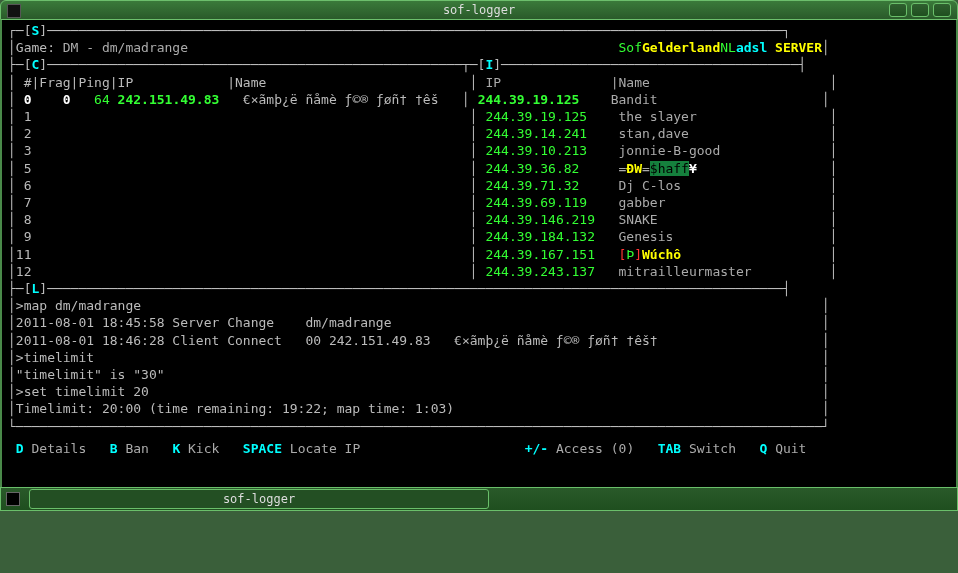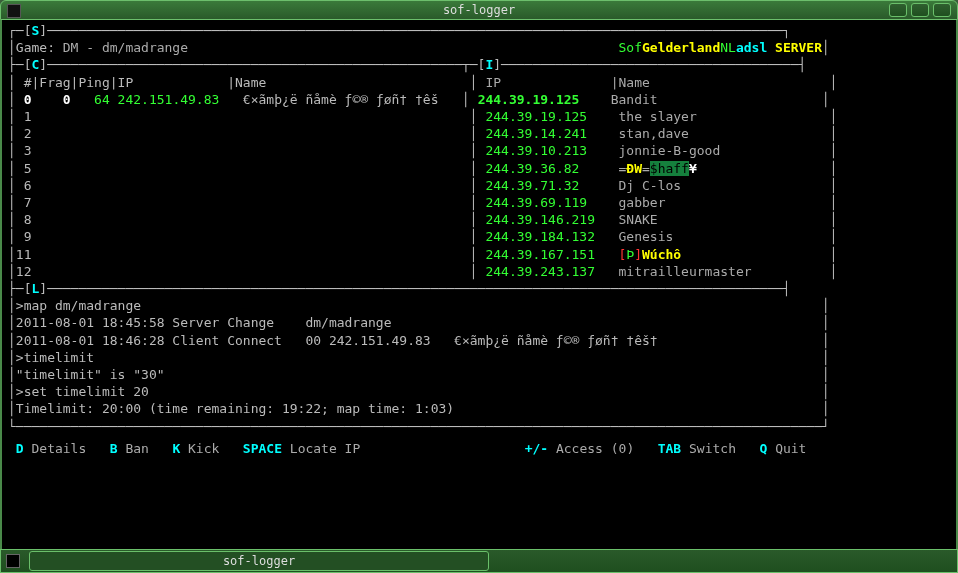--- a/index.html
+++ b/index.html
@@ -7,21 +7,21 @@
     margin: 0;
     background: #3a5f3a;
     font-family: "DejaVu Sans Mono", "Liberation Mono", monospace;
     font-size: 13px;
     width: 958px;
     height: 573px;
     overflow: hidden;
   }
   .window {
     width: 958px;
-    height: 573px;
+    height: 511px;
     display: flex;
     flex-direction: column;
   }
   .titlebar {
     height: 20px;
     background: linear-gradient(#3a7a3a,#2a5a2a);
     border: 1px solid #6cbf6c;
     border-radius: 6px 6px 0 0;
     display: flex;
     align-items: center;
@@ -124,21 +124,21 @@
   <div class="terminal">
 
     <div class="row">┌─[<span class="cyan-b">S</span>]──────────────────────────────────────────────────────────────────────────────────────────────┐</div>
 
     <div class="row">│Game: <span class="gray">DM - dm/madrange</span>                                                       <span class="green">Sof</span><span class="yellow-b">Gelderland</span><span class="green">NL</span><span class="cyan-b">adsl</span><span class="yellow-b"> SERVER</span>│</div>
 
     <div class="row">├─[<span class="cyan-b">C</span>]─────────────────────────────────────────────────────┬─[<span class="cyan-b">I</span>]──────────────────────────────────────┤</div>
 
     <div id="table-area">
         <div class="row">│ #|Frag|Ping|IP            |Name                          │<span class="gray"> IP              |Name</span>                       │</div>
-        <div class="row">│<span class="white-b"> 0</span> <span class="white-b">   0</span> <span class="green">  64</span> <span class="green" style="font-weight:normal">242.151.49.83 </span>  €×ãmþ¿ë ñåmè ƒ©® ƒøñ† †êš   │ <span class="greenip white-b" style="font-weight:bold;color:#33ff33">244.39.19.125   </span> <span class="gray">Bandit</span>                     │</div>
+        <div class="row">│<span class="white-b"> 0</span> <span class="white-b">   0</span> <span class="green">  64</span> <span class="green" style="font-weight:bold">242.151.49.83 </span>  €×ãmþ¿ë ñåmè ƒ©® ƒøñ† †êš   │ <span class="greenip white-b" style="font-weight:bold;color:#33ff33">244.39.19.125   </span> <span class="gray">Bandit</span>                     │</div>
         <div class="row">│ 1                                                        │ <span class="greenip" style="">244.39.19.125   </span> <span class="gray">the slayer</span>                 │</div>
         <div class="row">│ 2                                                        │ <span class="greenip" style="">244.39.14.241   </span> <span class="gray">stan,dave</span>                  │</div>
         <div class="row">│ 3                                                        │ <span class="greenip" style="">244.39.10.213   </span> <span class="gray">jonnie-B-good</span>              │</div>
         <div class="row">│ 5                                                        │ <span class="greenip" style="">244.39.36.82    </span> <span class="gray">=</span><span class="yellow-b">ÐW</span><span class="gray">=</span><span class="inv-box">$haff</span><span class="white-b">¥</span>                 │</div>
         <div class="row">│ 6                                                        │ <span class="greenip" style="">244.39.71.32    </span> <span class="gray">Dj C-los</span>                   │</div>
         <div class="row">│ 7                                                        │ <span class="greenip" style="">244.39.69.119   </span> <span class="gray">gabber</span>                     │</div>
         <div class="row">│ 8                                                        │ <span class="greenip" style="">244.39.146.219  </span> <span class="gray">SNAKE</span>                      │</div>
         <div class="row">│ 9                                                        │ <span class="greenip" style="">244.39.184.132  </span> <span class="gray">Genesis</span>                    │</div>
         <div class="row">│11                                                        │ <span class="greenip" style="">244.39.167.151  </span> <span class="red">[</span><span class="green">Þ</span><span class="red">]</span><span class="yellow-b">Wúchô</span>                   │</div>
         <div class="row">│12                                                        │ <span class="greenip" style="">244.39.243.137  </span> <span class="gray">mitrailleurmaster</span>          │</div>

